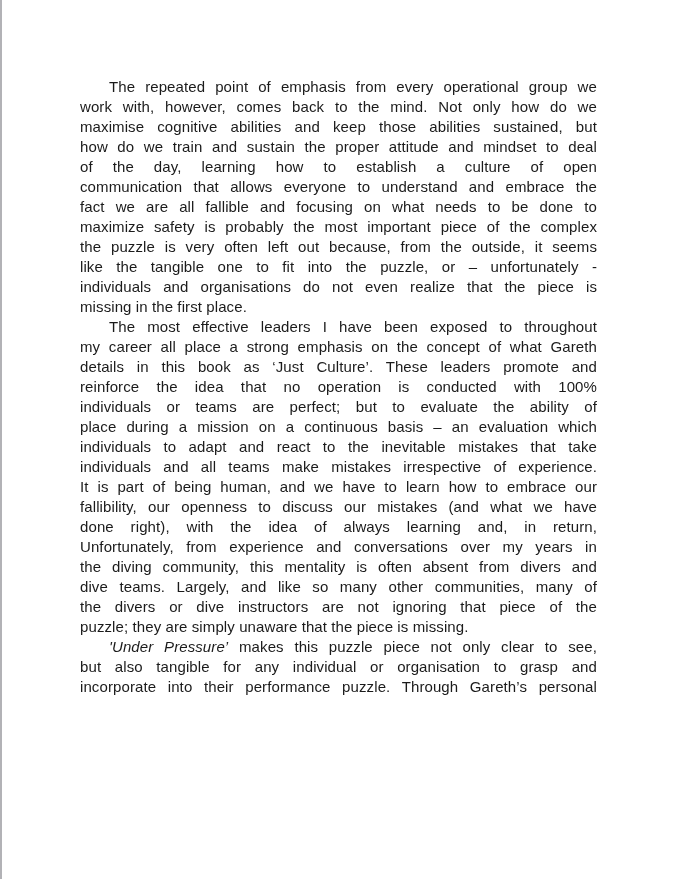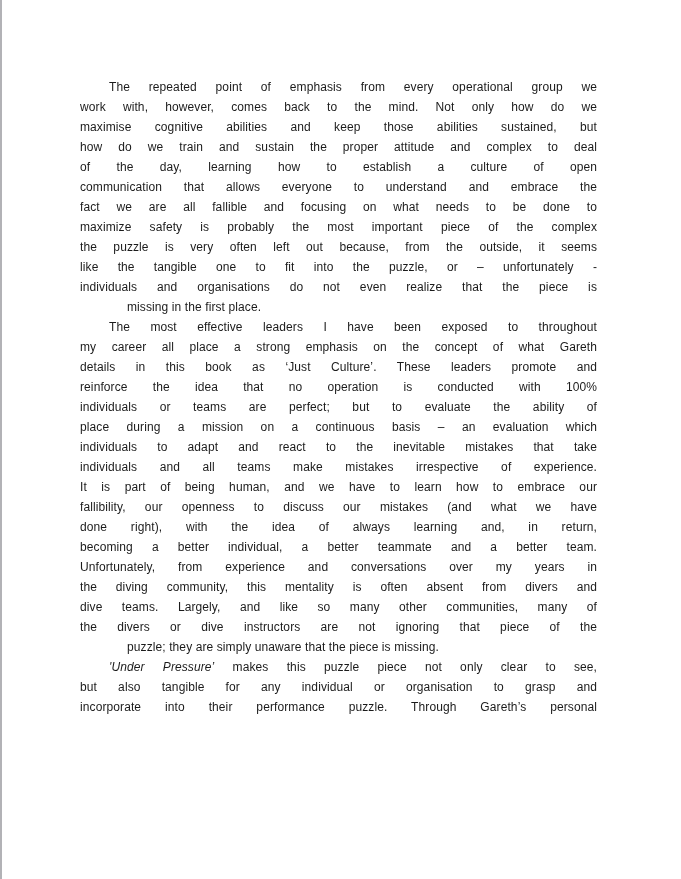--- a/index.html
+++ b/index.html
@@ -21,71 +21,69 @@
     width: 2px;
     height: 879px;
     background: var(--edge-color, #b2b2b6);
   }
   .page-text {
     position: absolute;
     left: 80px;
     top: 77px;
     width: 517px;
     color: var(--text-color, #1b1b1b);
-    font-size: 12px;
+    font-size: 15px;
     line-height: 20px;
     letter-spacing: 0.1px;
   }
   .line {
     text-align: justify;
     text-align-last: justify;
     height: 20px;
     overflow: visible;
     white-space: nowrap;
   }
   .line.first {
     text-indent: 29px;
   }
   .line.end {
     text-align-last: left;
-    margin-left: 47px;
   }
   .line i {
   }
 </style>
 </head>
 <body style="--page-bg: #ffffff; --edge-color: #b2b2b6; --text-color: #1b1b1b;">
 
 <div class="edge-line"></div>
 
 <main class="page-text">
     <div class="line first">The repeated point of emphasis from every operational group we</div>
     <div class="line">work with, however, comes back to the mind. Not only how do we</div>
     <div class="line">maximise cognitive abilities and keep those abilities sustained, but</div>
-    <div class="line">how do we train and sustain the proper attitude and complex to deal</div>
+    <div class="line">how do we train and sustain the proper attitude and mindset to deal</div>
     <div class="line">of the day, learning how to establish a culture of open</div>
     <div class="line">communication that allows everyone to understand and embrace the</div>
     <div class="line">fact we are all fallible and focusing on what needs to be done to</div>
     <div class="line">maximize safety is probably the most important piece of the complex</div>
     <div class="line">the puzzle is very often left out because, from the outside, it seems</div>
     <div class="line">like the tangible one to fit into the puzzle, or – unfortunately -</div>
     <div class="line">individuals and organisations do not even realize that the piece is</div>
     <div class="line end">missing in the first place.</div>
     <div class="line first">The most effective leaders I have been exposed to throughout</div>
     <div class="line">my career all place a strong emphasis on the concept of what Gareth</div>
     <div class="line">details in this book as ‘Just Culture’. These leaders promote and</div>
     <div class="line">reinforce the idea that no operation is conducted with 100%</div>
     <div class="line">individuals or teams are perfect; but to evaluate the ability of</div>
     <div class="line">place during a mission on a continuous basis – an evaluation which</div>
     <div class="line">individuals to adapt and react to the inevitable mistakes that take</div>
     <div class="line">individuals and all teams make mistakes irrespective of experience.</div>
     <div class="line">It is part of being human, and we have to learn how to embrace our</div>
     <div class="line">fallibility, our openness to discuss our mistakes (and what we have</div>
     <div class="line">done right), with the idea of always learning and, in return,</div>
-    <div class="line">becoming a better individual, a better teammate and a better team.</div>
     <div class="line">Unfortunately, from experience and conversations over my years in</div>
     <div class="line">the diving community, this mentality is often absent from divers and</div>
     <div class="line">dive teams. Largely, and like so many other communities, many of</div>
     <div class="line">the divers or dive instructors are not ignoring that piece of the</div>
     <div class="line end">puzzle; they are simply unaware that the piece is missing.</div>
     <div class="line first"><i>'Under Pressure’</i> makes this puzzle piece not only clear to see,</div>
     <div class="line">but also tangible for any individual or organisation to grasp and</div>
     <div class="line">incorporate into their performance puzzle. Through Gareth’s personal</div>
   </main>
 

